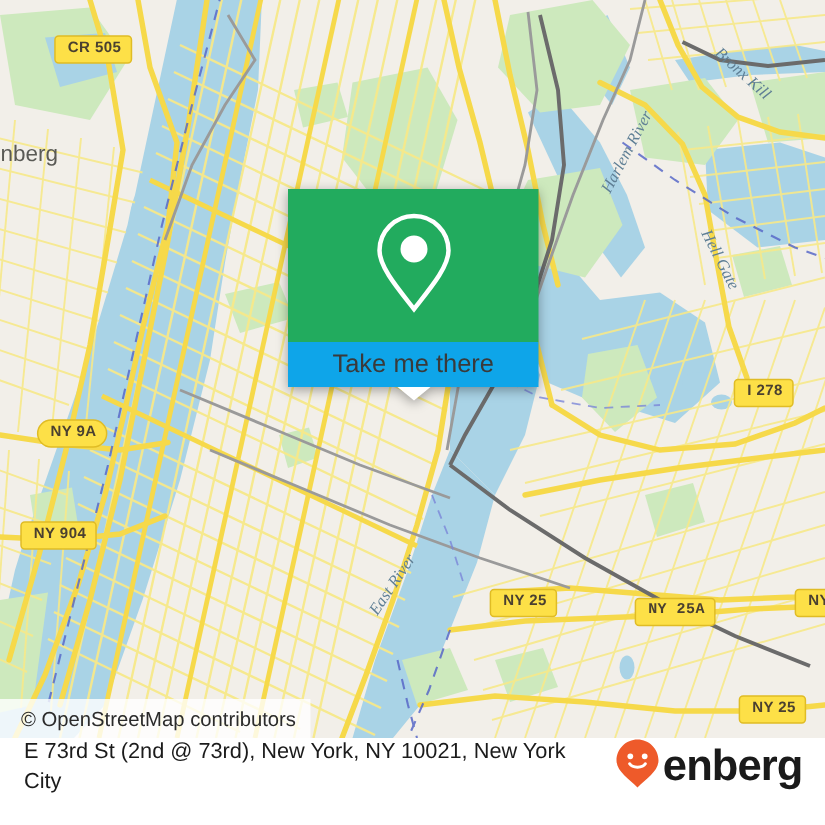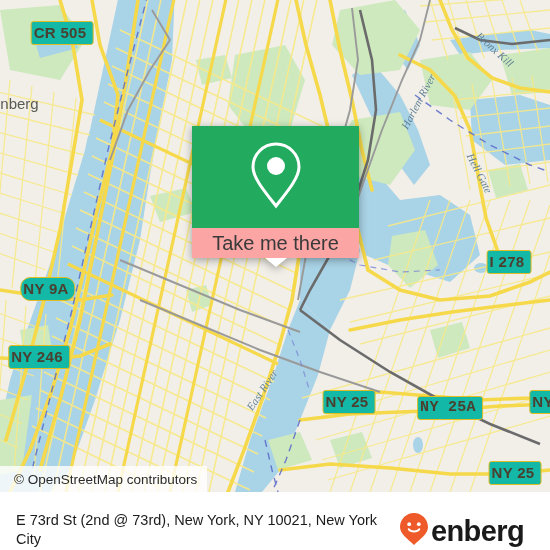--- a/index.html
+++ b/index.html
@@ -34,29 +34,29 @@
     position: absolute;
     left: 0; top: 0;
     width: 550px;
     height: 492px;
     display: block;
   }
 
   
   .shield {
     position: absolute;
-    background: #14b8a6;
+    background: #fde047;
     border: 1.5px solid #e0bc25;
     border-radius: 3px;
     color: #4a4030;
     font-family: "Liberation Sans", sans-serif;
     font-weight: bold;
-    font-size: 15px;
+    font-size: 10px;
     line-height: 1;
-    padding: 3px 6px 4px 2px;
+    padding: 3px 6px 4px 8px;
     white-space: nowrap;
     letter-spacing: 0.3px;
     transform: translate(-50%, -50%);
   }
 
   
   .water-label {
     position: absolute;
     color: #5f7f95;
     font-family: "Liberation Serif", serif;
@@ -83,28 +83,28 @@
     filter: drop-shadow(0 2px 4px rgba(0,0,0,0.35));
   }
   .marker-card-top {
     background: #22ab5e;
     height: 102px;
     display: flex;
     align-items: center;
     justify-content: center;
   }
   .marker-card-btn {
-    background: #fca5a5;
+    background: #0ea5e9;
     height: 30px;
     display: flex;
     align-items: center;
     justify-content: center;
     color: #3a3a3a;
     font-family: "Liberation Sans", sans-serif;
-    font-size: 20px;
+    font-size: 17px;
     cursor: pointer;
   }
   .marker-card-tail {
     width: 0;
     height: 0;
     margin: 0 auto;
     border-left: 11px solid transparent;
     border-right: 11px solid transparent;
     border-top: 9px solid #ffffff;
   }
@@ -127,23 +127,23 @@
 
   
   .footer {
     position: absolute;
     left: 0;
     top: 492px;
     width: 550px;
     height: 58px;
     background: #ffffff;
     display: flex;
-    align-items: flex-end;
+    align-items: flex-start;
     justify-content: space-between;
-    padding: 0 26px 0 16px;
+    padding: 0 15px 0 16px;
     box-sizing: border-box;
   }
   .footer-address {
     color: #1b1b1b;
     font-family: "Liberation Sans", sans-serif;
     font-size: 14.5px;
     line-height: 1.35;
     max-width: 390px;
   }
   .brand {
@@ -404,21 +404,21 @@
     <div class="water-label" style="left:478px; top:28px; transform: rotate(42deg);">Bronx Kill</div>
     <div class="water-label" style="left:404px; top:122px; transform: rotate(-62deg);">Harlem River</div>
     <div class="water-label" style="left:470px; top:148px; transform: rotate(63deg);">Hell Gate</div>
     <div class="water-label" style="left:249px; top:403px; transform: rotate(-56deg);">East River</div>
 
     <div class="place-label" style="left:-8px; top:103px;">enberg</div>
 
     <div class="shield" style="left:62px; top:33px;">CR 505</div>
     <div class="shield" style="left:509px; top:262px;">I 278</div>
     <div class="shield" style="left:48px; top:289px;border-radius:10px;">NY 9A</div>
-    <div class="shield" style="left:39px; top:357px;">NY 246</div>
+    <div class="shield" style="left:39px; top:357px;">NY 904</div>
     <div class="shield" style="left:349px; top:402px;">NY 25</div>
     <div class="shield" style="left:450px; top:408px;font-family:Liberation Mono, monospace;">NY 25A</div>
     <div class="shield" style="left:545px; top:402px;">NY</div>
     <div class="shield" style="left:515px; top:473px;">NY 25</div>
 
     <div class="marker-card">
       <div class="marker-card-top">
         <span>
           <svg width="56" height="70" viewBox="0 0 56 70" xmlns="http://www.w3.org/2000/svg">
             <path d="M28 4 C15.3 4 5 14.3 5 27 C5 38 17 52 28 66 C39 52 51 38 51 27 C51 14.3 40.7 4 28 4 Z" fill="none" stroke="#ffffff" stroke-width="3"></path>

